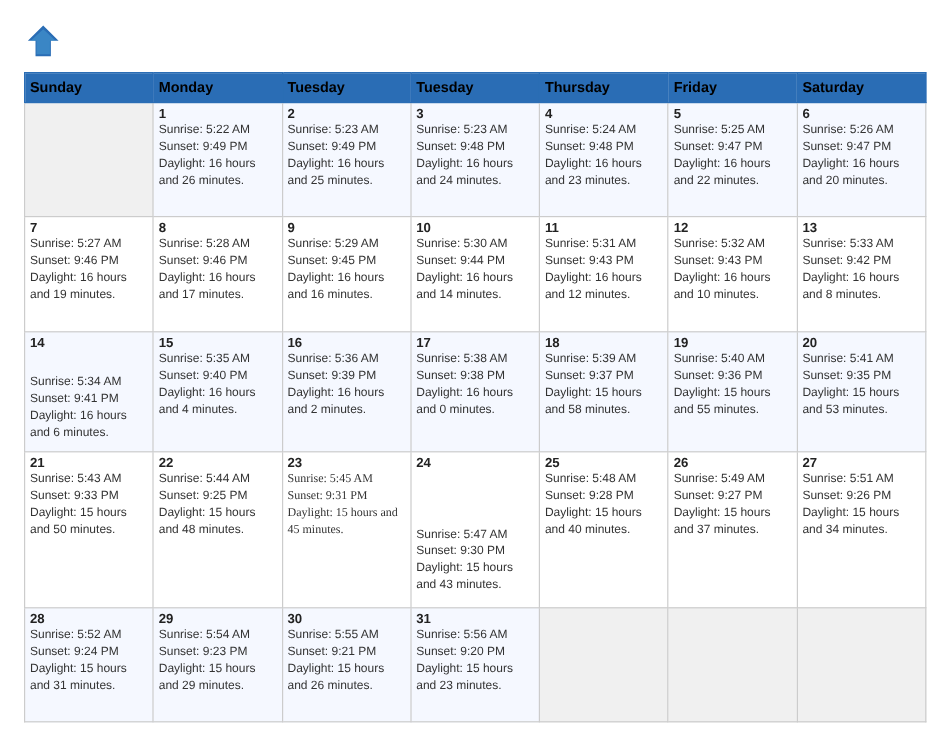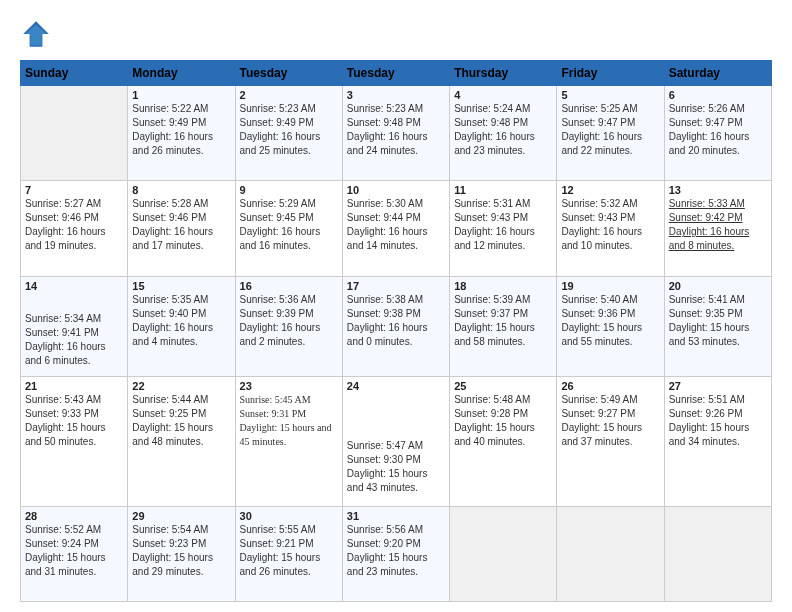--- a/index.html
+++ b/index.html
@@ -203,21 +203,21 @@
 Daylight: 16 hours and 12 minutes.</div>
           </td>
           <td>
             <span class="day-num">12</span>
             <div class="day-detail" style="white-space: pre-line;">Sunrise: 5:32 AM
 Sunset: 9:43 PM
 Daylight: 16 hours and 10 minutes.</div>
           </td>
           <td>
             <span class="day-num">13</span>
-            <div class="day-detail" style="white-space: pre-line; text-decoration: underline;">Sunrise: 5:33 AM
+            <div class="day-detail" style="white-space: pre-line;">Sunrise: 5:33 AM
 Sunset: 9:42 PM
 Daylight: 16 hours and 8 minutes.</div>
           </td>
         </tr>
         <tr>
           <td>
             <span class="day-num">14</span>
             <div class="day-detail" style="white-space: pre-line; margin-top: 20px;">Sunrise: 5:34 AM
 Sunset: 9:41 PM
 Daylight: 16 hours and 6 minutes.</div>

